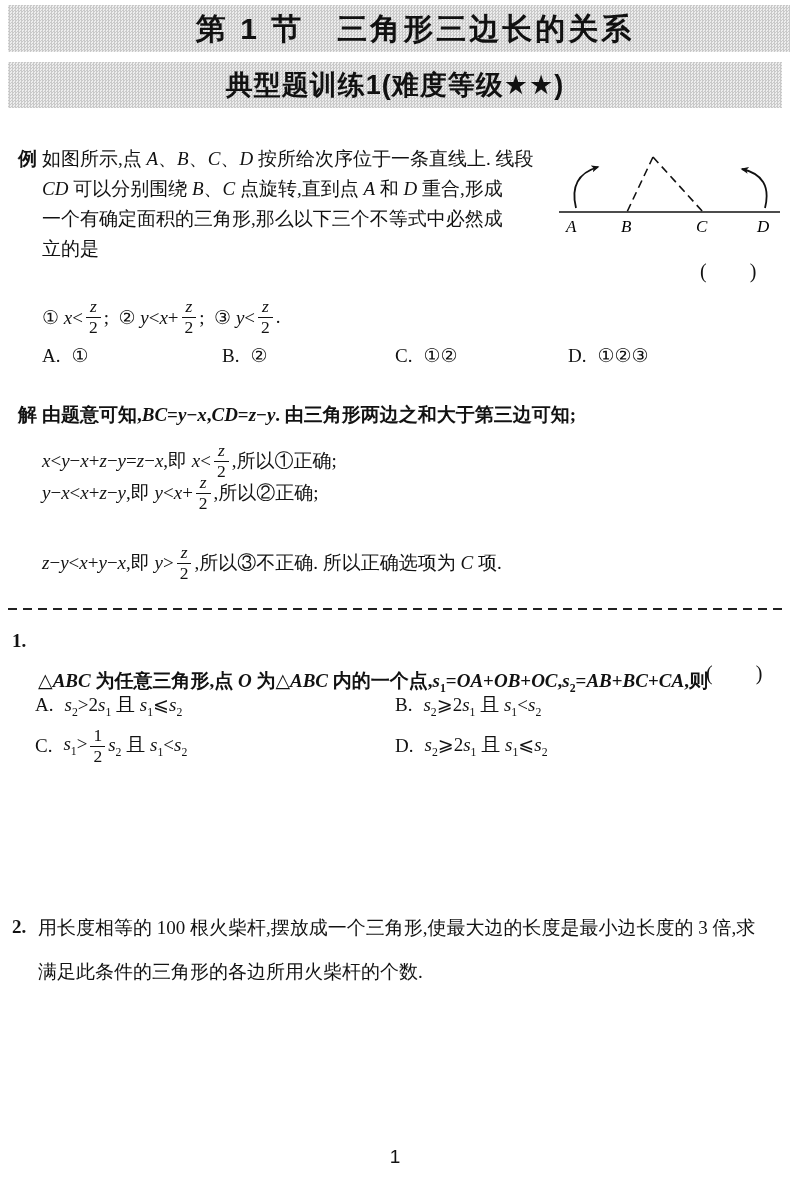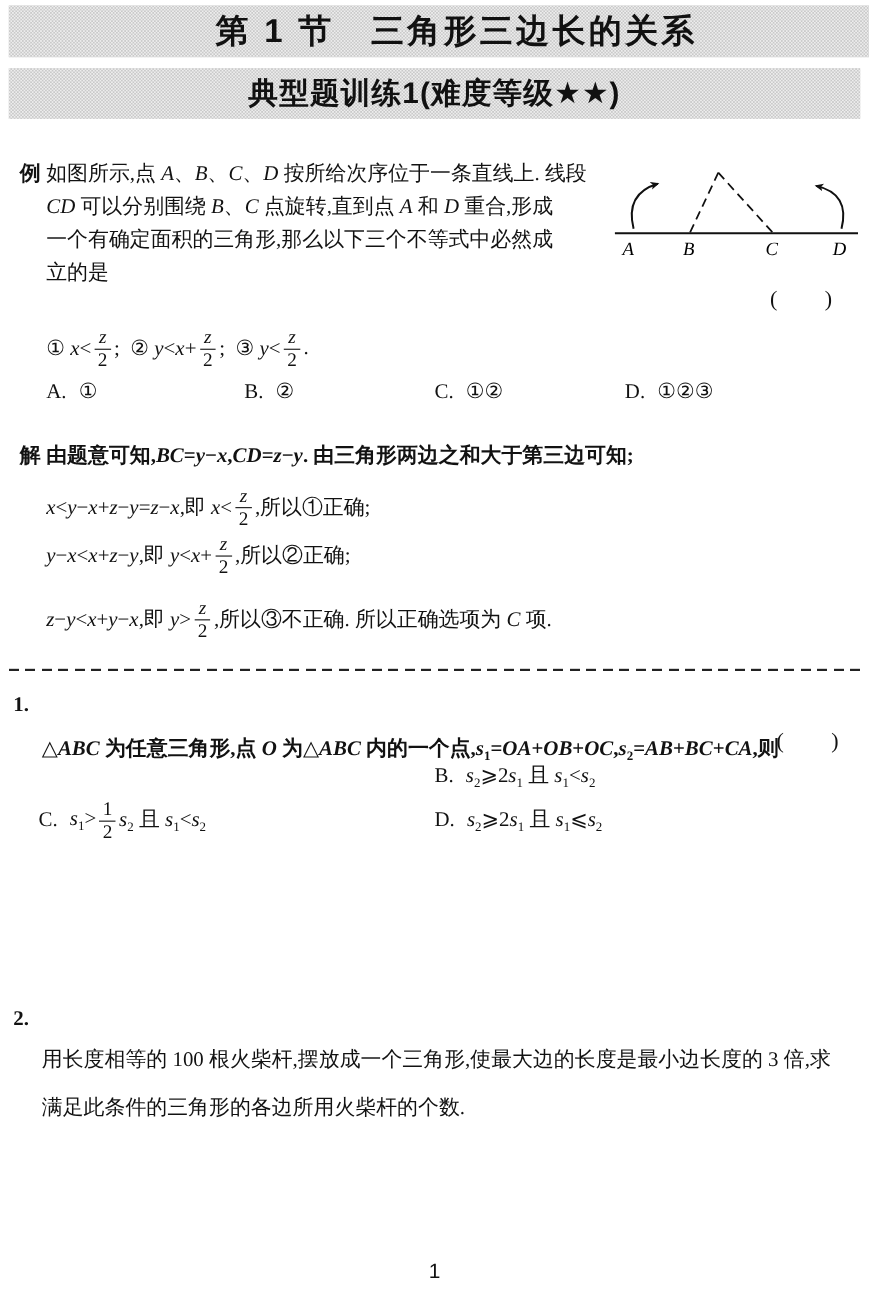--- a/index.html
+++ b/index.html
@@ -97,51 +97,52 @@
   <span class="optrow-item" style="left:568px;top:344px;"><span class="optlabel">D.</span><span>①②③</span></span>
 
   <div class="lbl" style="left:18px;top:400px;">解</div>
   <div class="single m" style="left:42px;top:400px;">由题意可知,<i>BC</i>=<i>y</i>−<i>x</i>,<i>CD</i>=<i>z</i>−<i>y</i>. 由三角形两边之和大于第三边可知;</div>
 
   <div class="frow" style="left:42px;top:436px;height:50px;">
     <span class="m"><i>x</i>&lt;<i>y</i>−<i>x</i>+<i>z</i>−<i>y</i>=<i>z</i>−<i>x</i>,即 <i>x</i>&lt;</span>
     <span class="frac"><span class="num m"><i>z</i></span><span class="den">2</span></span>
     <span class="m">,所以①正确;</span>
   </div>
-  <div class="frow" style="left:42px;top:480px;height:50px;">
+  <div class="frow" style="left:42px;top:468px;height:50px;">
     <span class="m"><i>y</i>−<i>x</i>&lt;<i>x</i>+<i>z</i>−<i>y</i>,即 <i>y</i>&lt;<i>x</i>+</span>
     <span class="frac"><span class="num m"><i>z</i></span><span class="den">2</span></span>
     <span class="m">,所以②正确;</span>
   </div>
   <div class="frow" style="left:42px;top:538px;height:50px;">
     <span class="m"><i>z</i>−<i>y</i>&lt;<i>x</i>+<i>y</i>−<i>x</i>,即 <i>y</i>&gt;</span>
     <span class="frac"><span class="num m"><i>z</i></span><span class="den">2</span></span>
     <span class="m">,所以③不正确. 所以正确选项为 <i>C</i> 项.</span>
   </div>
 
   <div class="sep"></div>
 
   <div class="pnum" style="left:12px;top:626px;">1.</div>
   <div class="single m" style="left:38px;top:626px;margin-top:40px;">△<i>ABC</i> 为任意三角形,点 <i>O</i> 为△<i>ABC</i> 内的一个点,<i>s</i><sub>1</sub>=<i>OA</i>+<i>OB</i>+<i>OC</i>,<i>s</i><sub>2</sub>=<i>AB</i>+<i>BC</i>+<i>CA</i>,则</div>
   <div class="bracket" style="left:706px;top:660px;">(　　)</div>
 
+  <span class="optrow-item" style="left:35px;top:692px;"><span class="optlabel">A.</span><span class="m"><i>s</i><sub>2</sub>&gt;2<i>s</i><sub>1</sub> 且 <i>s</i><sub>1</sub>⩽<i>s</i><sub>2</sub></span></span>
   <span class="optrow-item" style="left:395px;top:692px;"><span class="optlabel">B.</span><span class="m"><i>s</i><sub>2</sub>⩾2<i>s</i><sub>1</sub> 且 <i>s</i><sub>1</sub>&lt;<i>s</i><sub>2</sub></span></span>
 
   <div class="frow" style="left:35px;top:722px;height:48px;">
     <span class="optlabel">C.</span>
     <span class="m"><i>s</i><sub>1</sub>&gt;</span>
     <span class="frac"><span class="num">1</span><span class="den">2</span></span>
     <span class="m"><i>s</i><sub>2</sub> 且 <i>s</i><sub>1</sub>&lt;<i>s</i><sub>2</sub></span>
   </div>
   <div class="frow" style="left:395px;top:722px;height:48px;">
     <span class="optlabel">D.</span>
     <span class="m"><i>s</i><sub>2</sub>⩾2<i>s</i><sub>1</sub> 且 <i>s</i><sub>1</sub>⩽<i>s</i><sub>2</sub></span>
   </div>
 
   <div class="pnum" style="left:12px;top:912px;">2.</div>
   <div class="tlines" style="left:38px;top:912px;">
-    <div class="tline m" style="line-height:32px;margin-top:36px;">用长度相等的 100 根火柴杆,摆放成一个三角形,使最大边的长度是最小边长度的 3 倍,求</div>
+    <div class="tline m" style="line-height:32px;">用长度相等的 100 根火柴杆,摆放成一个三角形,使最大边的长度是最小边长度的 3 倍,求</div>
     <div class="tline m" style="line-height:32px;margin-top:12px;">满足此条件的三角形的各边所用火柴杆的个数.</div>
   </div>
 
   <div class="pagenum">1</div>
 
 </div>
 
 </body></html>

